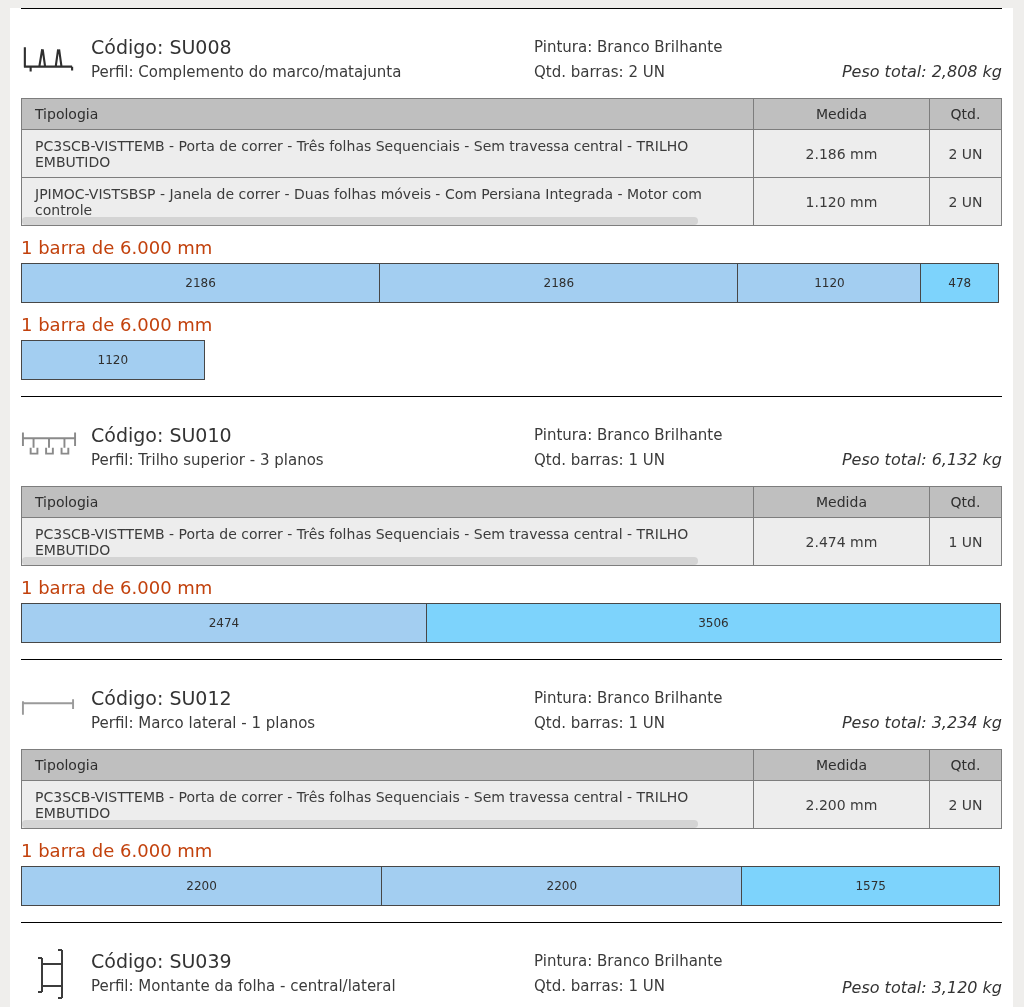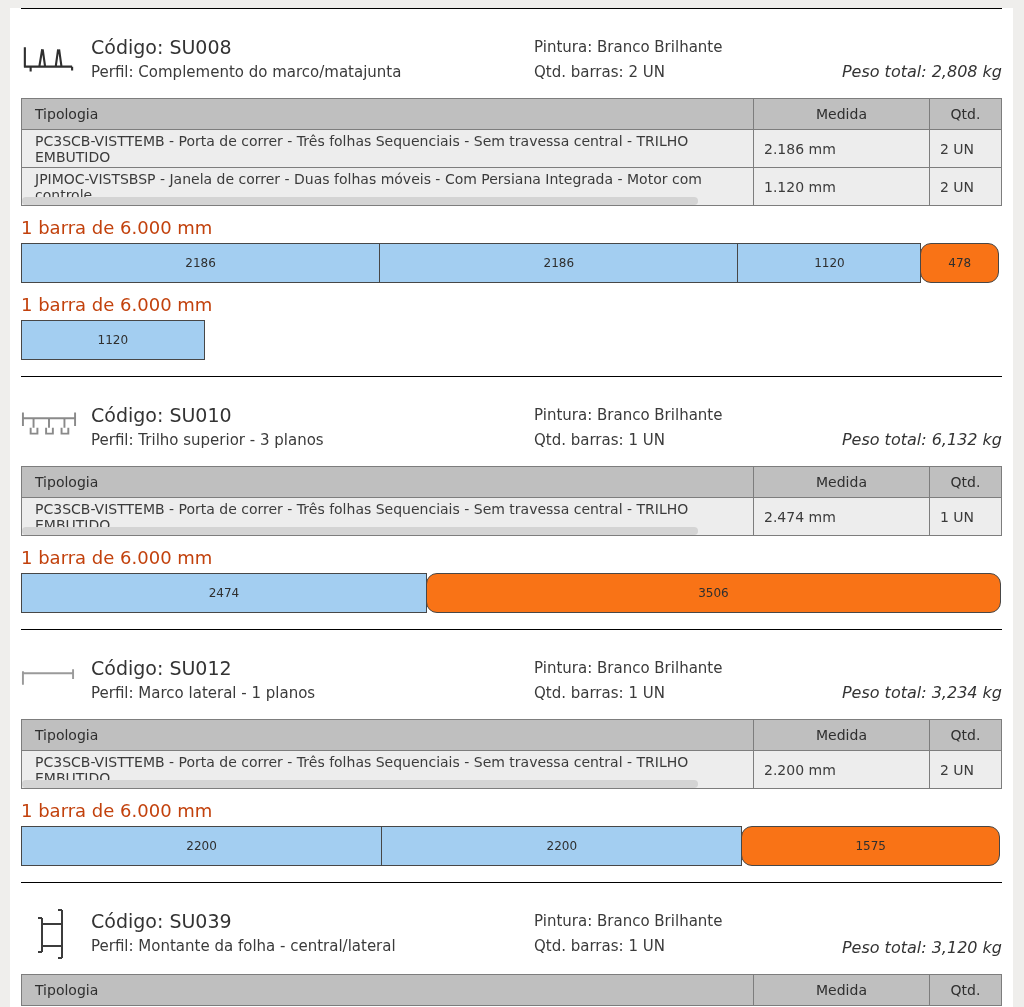--- a/index.html
+++ b/index.html
@@ -35,40 +35,40 @@
   table { width: 100%; border-collapse: collapse; }
   th, td { border: 1px solid #7d7d7d; }
   thead th {
     background: #bfbfbf; font-weight: 400; font-size: 14px;
     color: #2f2f2f; height: 31px; padding: 0 10px;
   }
   th.c-tip { text-align: left; padding-left: 13px; }
   th.c-med, th.c-qtd { text-align: center; }
   col.c-med { width: 176px; }
   col.c-qtd { width: 72px; }
-  tbody td { background: #ededed; font-size: 14px; color: #3b3b3b; height: 38px; padding: 0 10px; }
+  tbody td { background: #ededed; font-size: 14px; color: #3b3b3b; height: 48px; padding: 0 10px; }
   td.c-tip { padding-left: 13px; }
-  td.c-med, td.c-qtd { }
+  td.c-med, td.c-qtd { text-align: center; }
   .hscroll {
     position: absolute; left: 1px; bottom: 1px;
     width: 676px; height: 8px; border-radius: 4px; background: #d4d4d4;
   }
 
   
   .bar-group { margin-top: 12px; }
   .bar-label { font-size: 18px; line-height: 19px; color: #c2410c; margin-bottom: 6px; }
   .bar { display: flex; height: 40px; width: 100%; }
   .seg {
     display: flex; align-items: center; justify-content: center;
     font-size: 12px; color: #2f2f2f;
     border: 1px solid #474747; overflow: hidden; white-space: nowrap;
   }
   .seg + .seg { margin-left: -1px; }
   .seg.cut { background: #a3cef1; }
-  .seg.waste { background: #f97316; border-radius: 11px; }
+  .seg.waste { background: #7dd3fc; }
 
   .icon-svg { display: block; }
 </style>
 </head>
 <body>
 
 <div class="paper">
 
   <div class="section first">
     <div class="sec-header">

